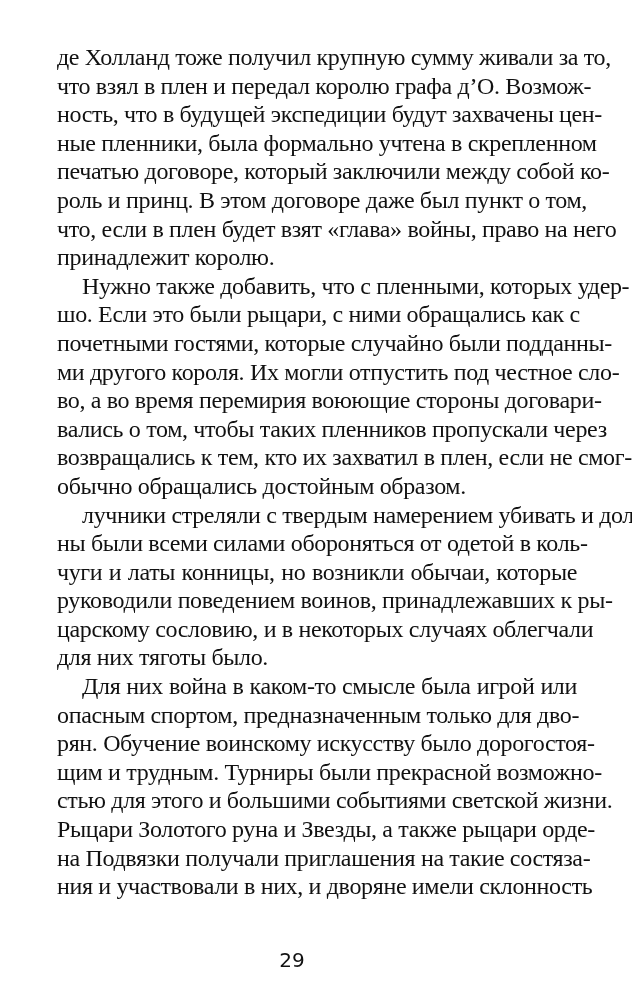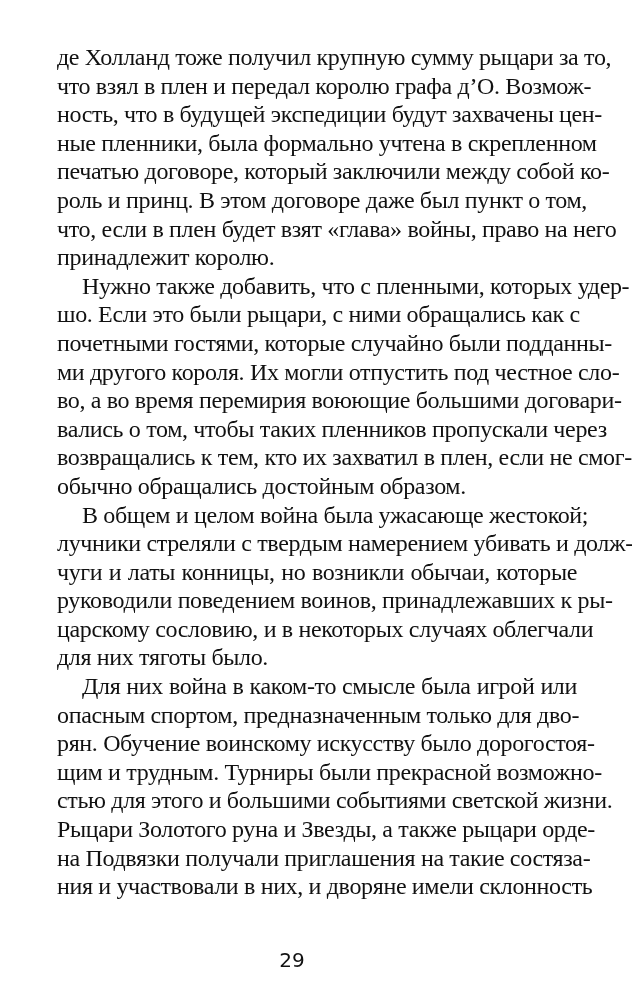--- a/index.html
+++ b/index.html
@@ -54,44 +54,44 @@
       font-size: 20px;
       color: #111111;
     }
   </style>
 </head>
 <body>
 
 <div class="page">
 
   <p class="paragraph">
-    <span class="line">де Холланд тоже получил крупную сумму рыцари за то,</span>
+    <span class="line">де Холланд тоже получил крупную сумму живали за то,</span>
     <span class="line">что взял в плен и передал королю графа д’О. Возмож-</span>
     <span class="line">ность, что в будущей экспедиции будут захвачены цен-</span>
     <span class="line">ные пленники, была формально учтена в скрепленном</span>
     <span class="line">печатью договоре, который заключили между собой ко-</span>
     <span class="line">роль и принц. В этом договоре даже был пункт о том,</span>
     <span class="line">что, если в плен будет взят «глава» войны, право на него</span>
     <span class="line last">принадлежит королю.</span>
   </p>
 
   <p class="paragraph indent">
     <span class="line">Нужно также добавить, что с пленными, которых удер-</span>
     <span class="line">шо. Если это были рыцари, с ними обращались как с</span>
     <span class="line">почетными гостями, которые случайно были подданны-</span>
     <span class="line">ми другого короля. Их могли отпустить под честное сло-</span>
-    <span class="line">во, а во время перемирия воюющие большими договари-</span>
+    <span class="line">во, а во время перемирия воюющие стороны договари-</span>
     <span class="line">вались о том, чтобы таких пленников пропускали через</span>
     <span class="line">возвращались к тем, кто их захватил в плен, если не смог-</span>
     <span class="line last">обычно обращались достойным образом.</span>
   </p>
 
   <p class="paragraph indent">
-    <span class="line">В общем и целом война была ужасающе жестокой;</span>
     <span class="line">лучники стреляли с твердым намерением убивать и долж-</span>
+    <span class="line">ны были всеми силами обороняться от одетой в коль-</span>
     <span class="line">чуги и латы конницы, но возникли обычаи, которые</span>
     <span class="line">руководили поведением воинов, принадлежавших к ры-</span>
     <span class="line">царскому сословию, и в некоторых случаях облегчали</span>
     <span class="line last">для них тяготы было.</span>
   </p>
 
   <p class="paragraph indent">
     <span class="line">Для них война в каком-то смысле была игрой или</span>
     <span class="line">опасным спортом, предназначенным только для дво-</span>
     <span class="line">рян. Обучение воинскому искусству было дорогостоя-</span>

